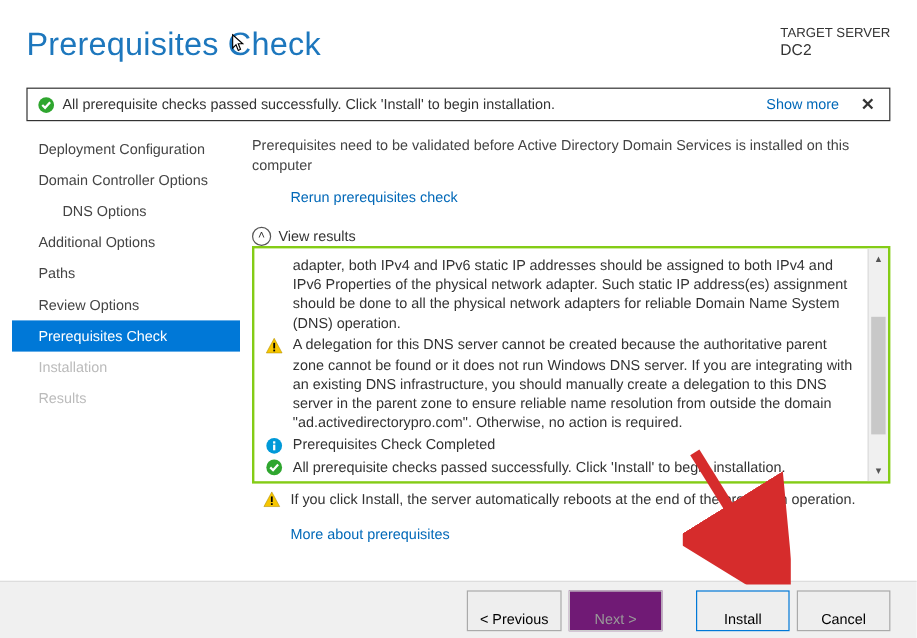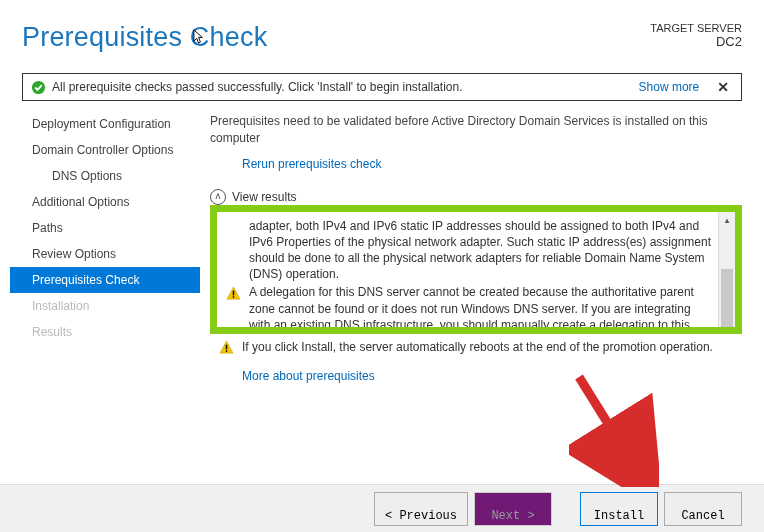--- a/index.html
+++ b/index.html
@@ -26,21 +26,21 @@
     letter-spacing: 0.2px;
     position: relative;
   }
   .cursor {
     position: absolute;
     left: 170px; top: 5px;
     font-size: 16px;
     color: #000;
   }
   .target {
-    text-align: right;
+    text-align: left;
     font-size: 12px;
     color: #333;
   }
   .target .label { font-size: 11px; }
   .target .server { font-size: 13px; }
   .banner {
     margin: 20px 22px 0 22px;
     border: 1px solid #333;
     display: flex;
     align-items: center;
@@ -93,22 +93,22 @@
     width: 16px; height: 16px;
     border: 1px solid #555;
     border-radius: 50%;
     display: flex;
     align-items: center;
     justify-content: center;
     font-size: 10px;
     line-height: 1;
   }
   .results-box {
-    border: 7px solid #84cc16;
-    height: 129px;
+    border: 2px solid #84cc16;
+    height: 198px;
     overflow: hidden;
     position: relative;
     padding: 4px 24px 4px 8px;
     font-size: 12px;
     line-height: 1.35;
   }
   .results-box .row {
     display: flex;
     align-items: flex-start;
     gap: 8px;
@@ -161,21 +161,21 @@
     justify-content: flex-end;
     padding-right: 22px;
     gap: 6px;
   }
   .btn {
     min-width: 78px;
     height: 23px;
     border: 1px solid #aaa;
     background: #eee;
     font-size: 12px;
-    font-family: Liberation Mono, monospace;
+    font-family: Liberation Sans, sans-serif;
     cursor: pointer;
     padding: 16px 10px;
   }
   .btn.disabled { color: #999; border-color: #ccc; background: #701a75; cursor: default; }
   .btn.default { border: 1px solid #0078d7; }
   svg.ico { width: 15px; height: 15px; vertical-align: middle; }
   .arrow-anno {
     position: absolute;
     right: 105px;
     bottom: 42px;

